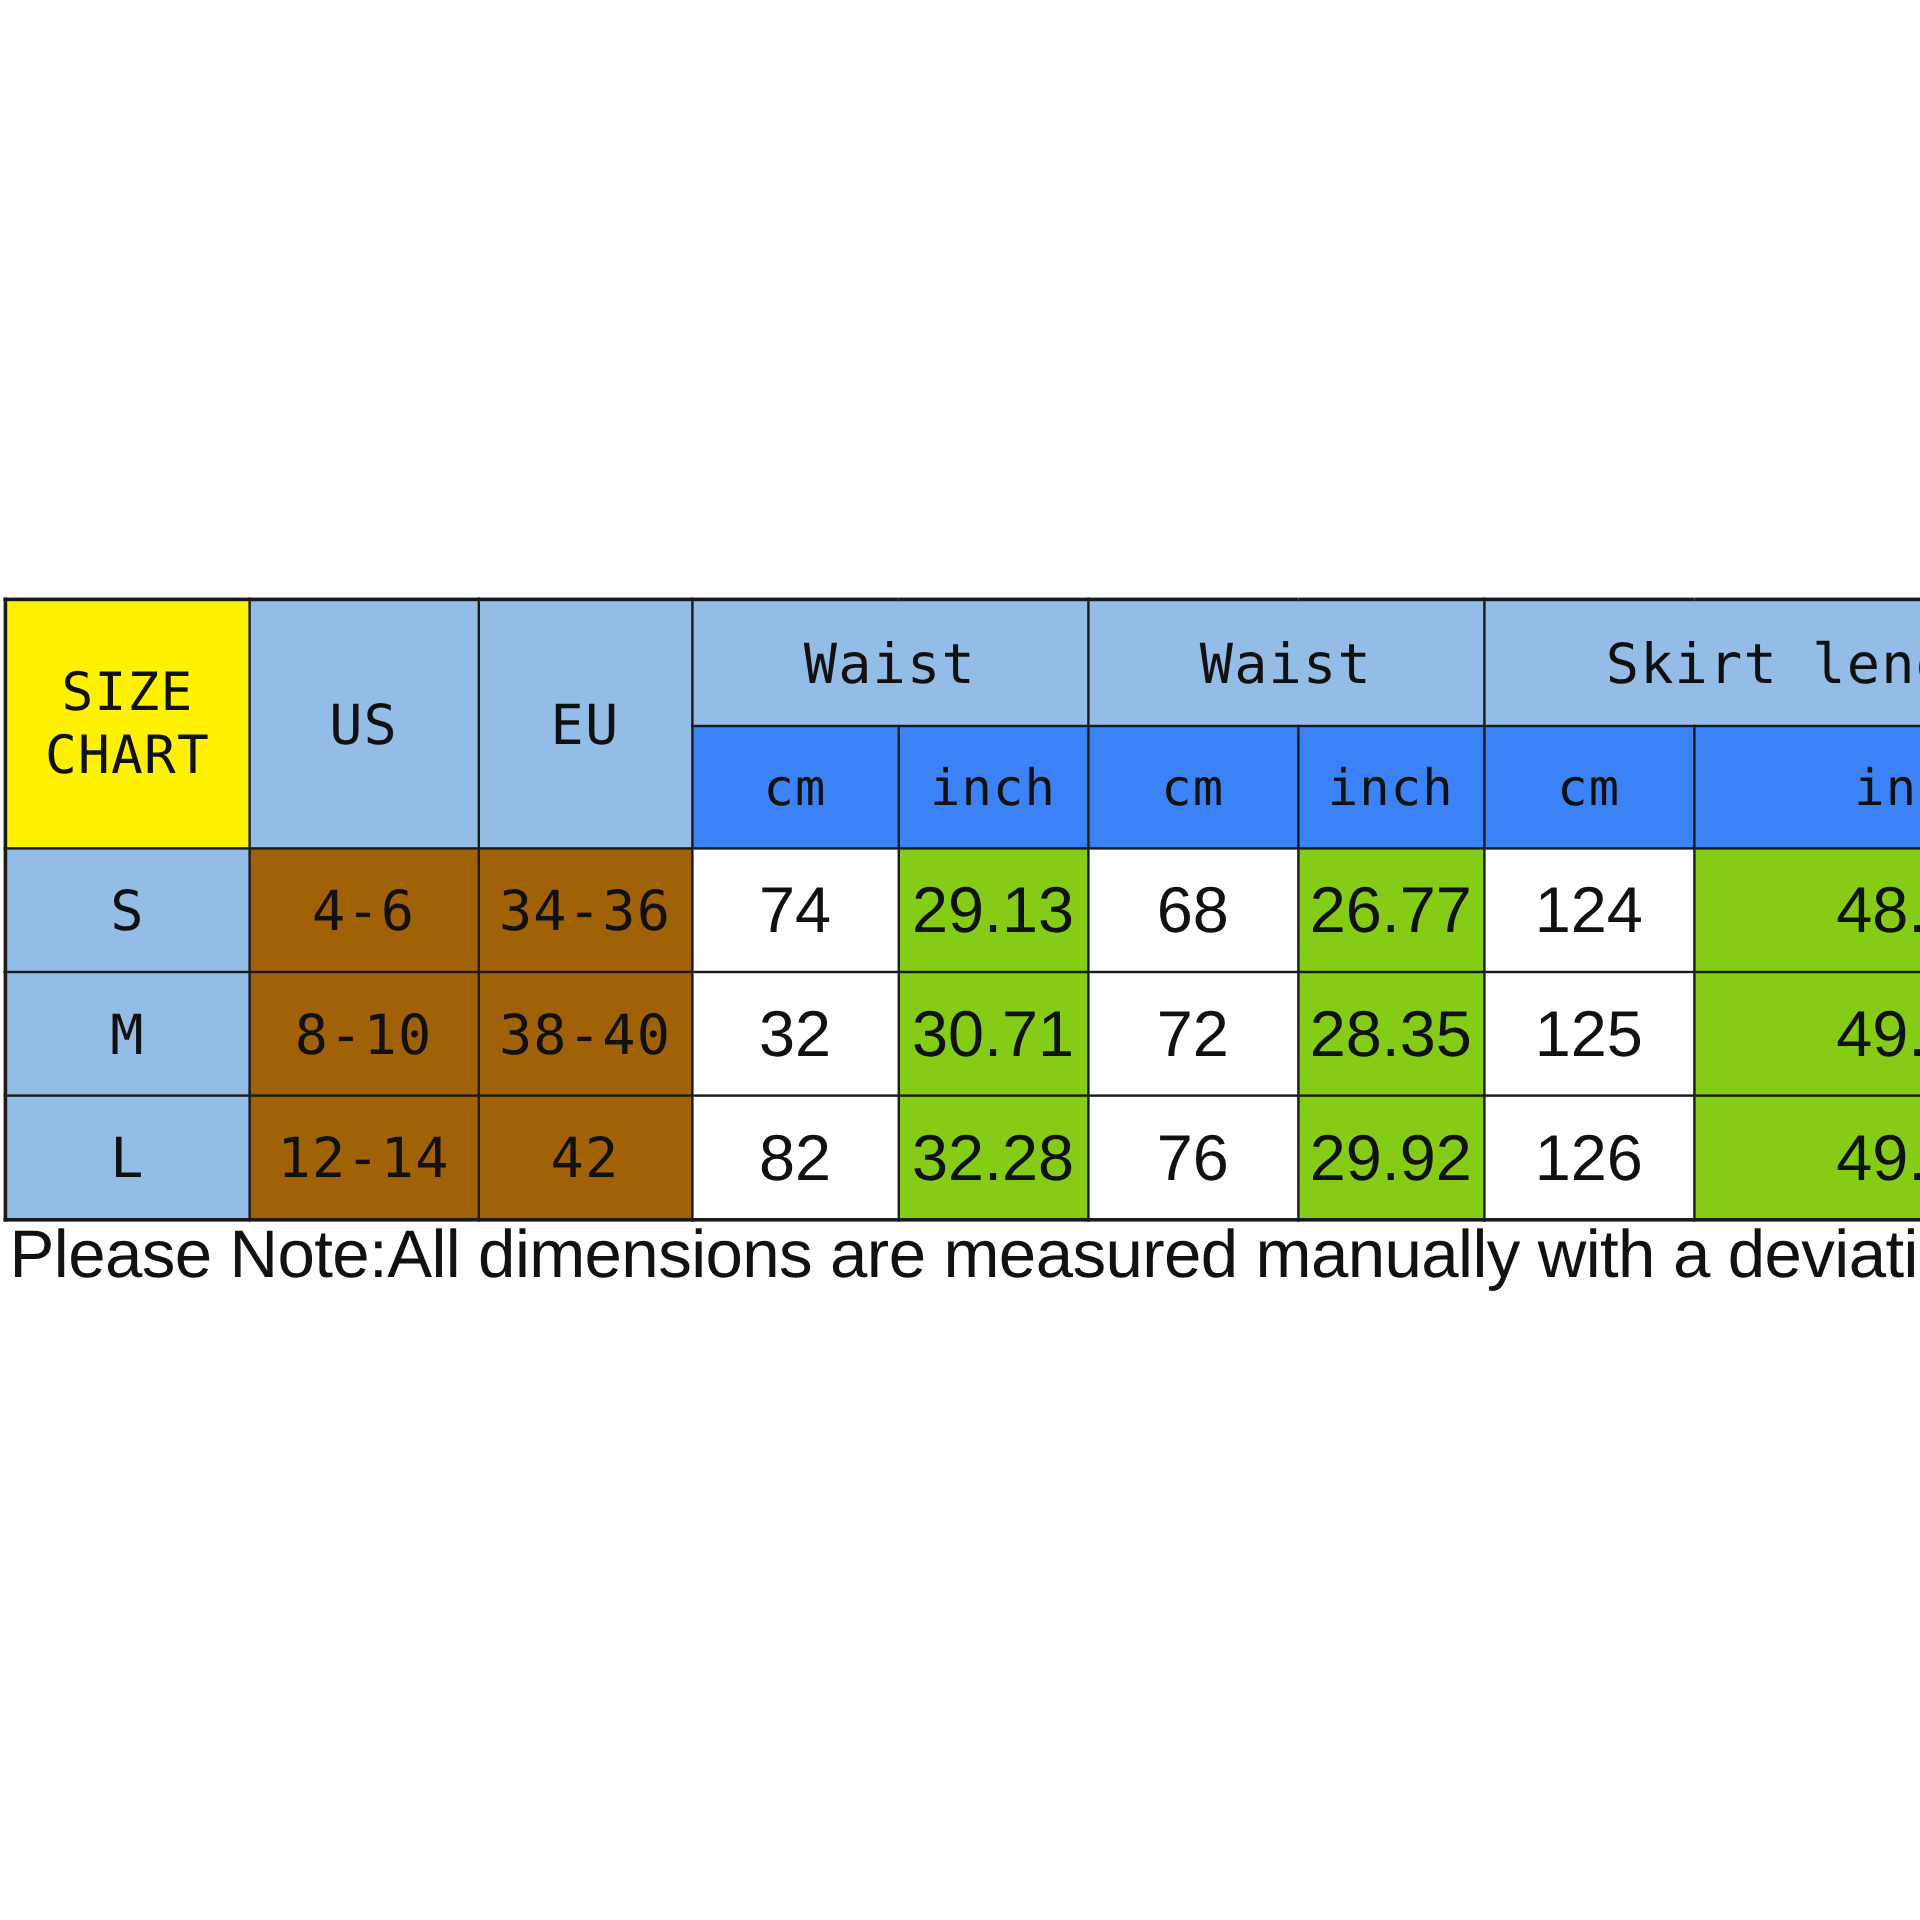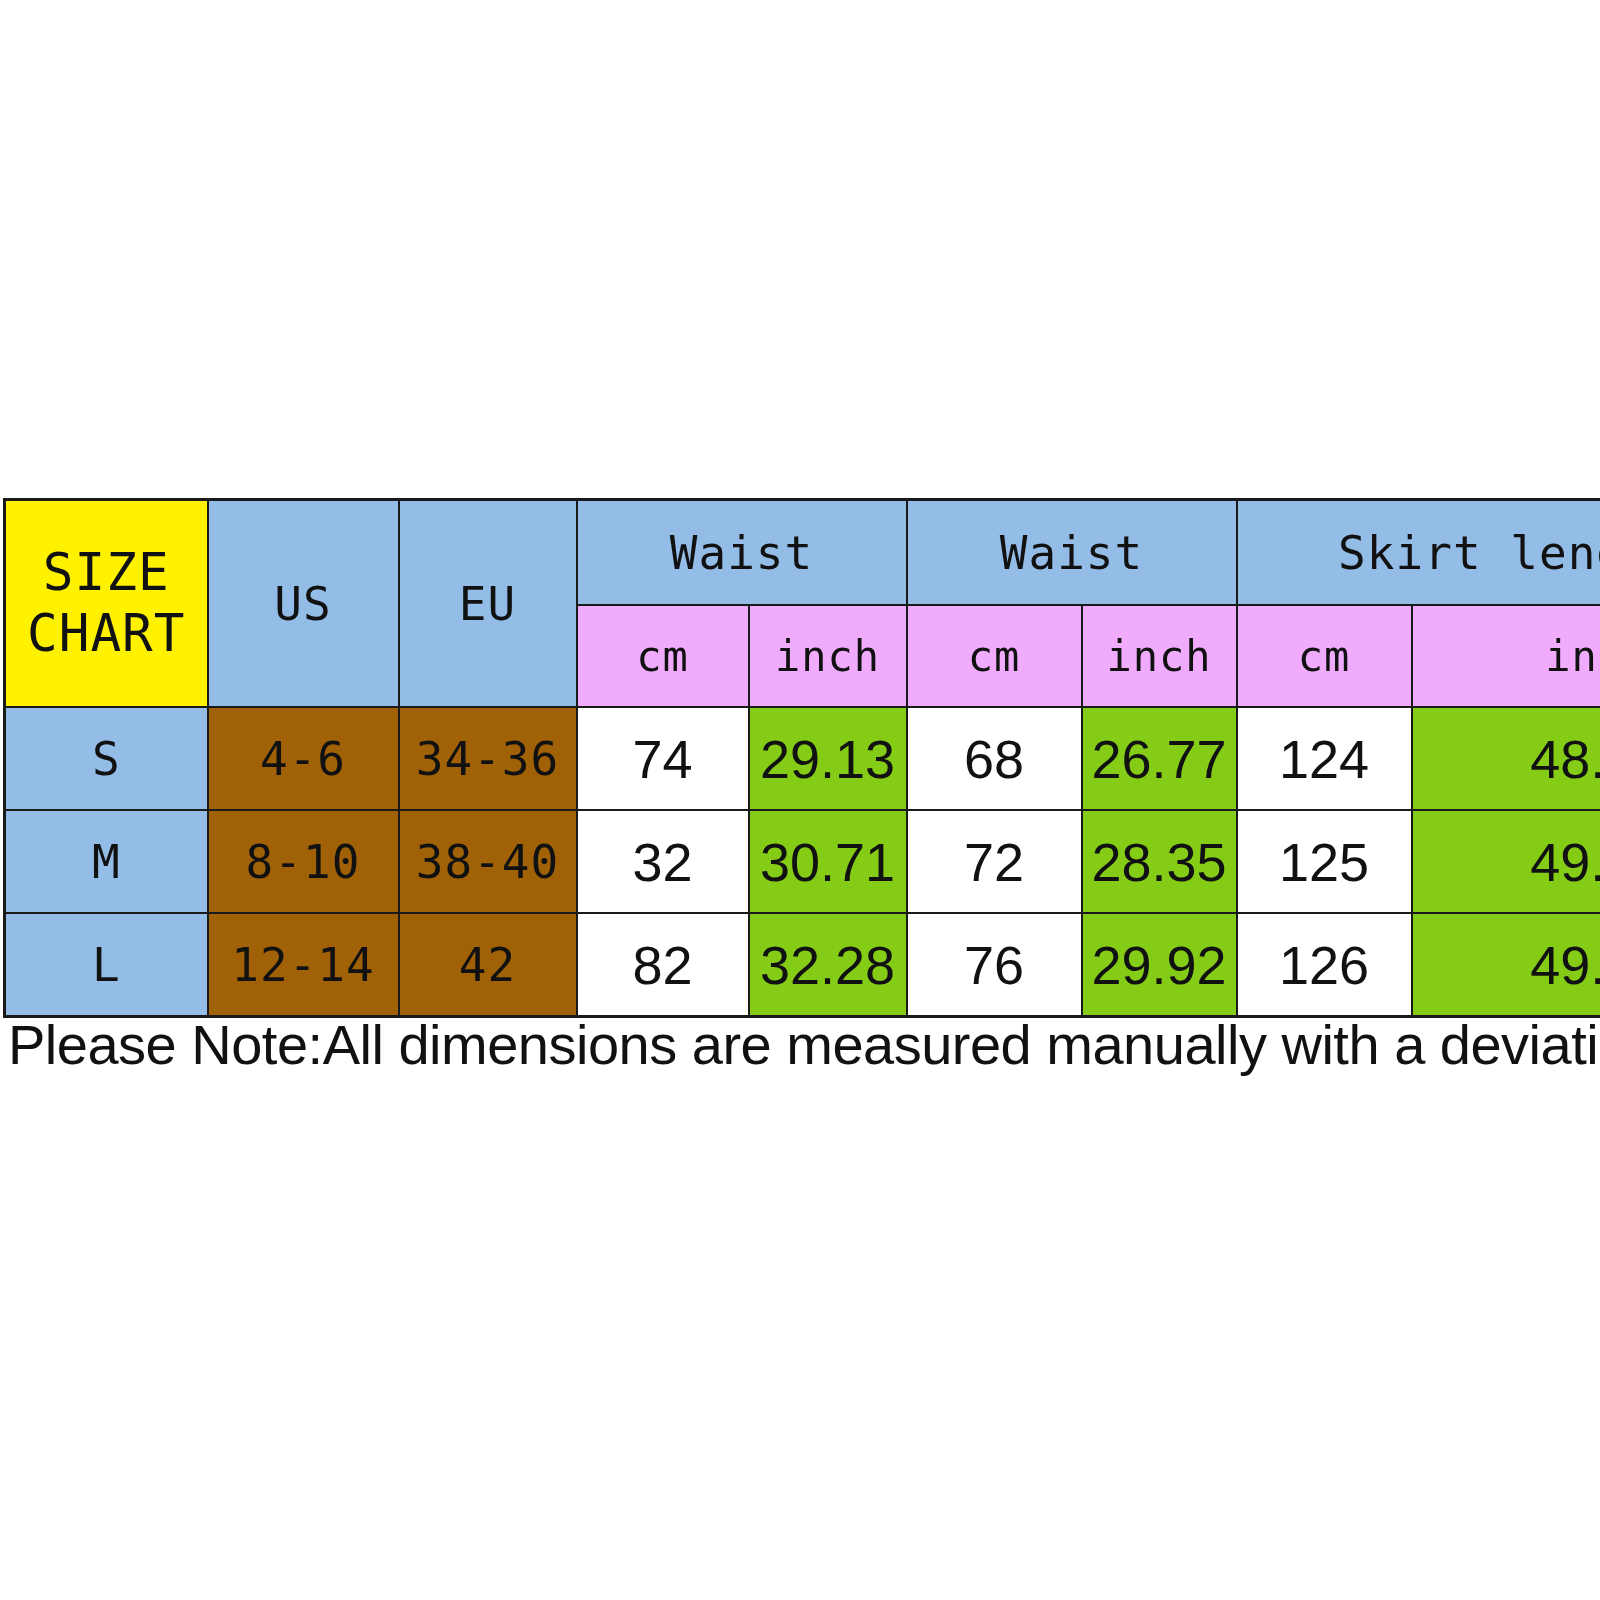--- a/index.html
+++ b/index.html
@@ -48,39 +48,39 @@
   col.c-sin   { width: 373px; }
 
   
   tr.r-head-top  td { height: 103px; }
   tr.r-head-unit td { height: 100px; }
   tr.r-data      td { height: 101px; }
 
   
   .fill-yellow   { background: #fff200; }
   .fill-blue     { background: #93bce7; }
-  .fill-gray     { background: #f0abfc; }
+  .fill-gray     { background: #3b82f6; }
   .fill-green    { background: #a16207; }
   .fill-white    { background: #ffffff; }
   .fill-paleblue { background: #84cc16; }
 
   
   .mono-serif {
     font-family: "DejaVu Sans Mono", "Liberation Mono", monospace;
     font-size: 46px;
     letter-spacing: 1px;
   }
   .mono-serif-sm {
     font-family: "DejaVu Sans Mono", "Liberation Mono", monospace;
     font-size: 42px;
     letter-spacing: 1px;
   }
   .title-cell {
     font-family: "DejaVu Sans Mono", "Liberation Mono", monospace;
-    font-size: 51px;
+    font-size: 44px;
     line-height: 1.18;
     letter-spacing: 1px;
   }
   .num {
     font-family: "Liberation Sans", sans-serif;
     font-size: 54px;
     font-weight: 400;
   }
 
   

